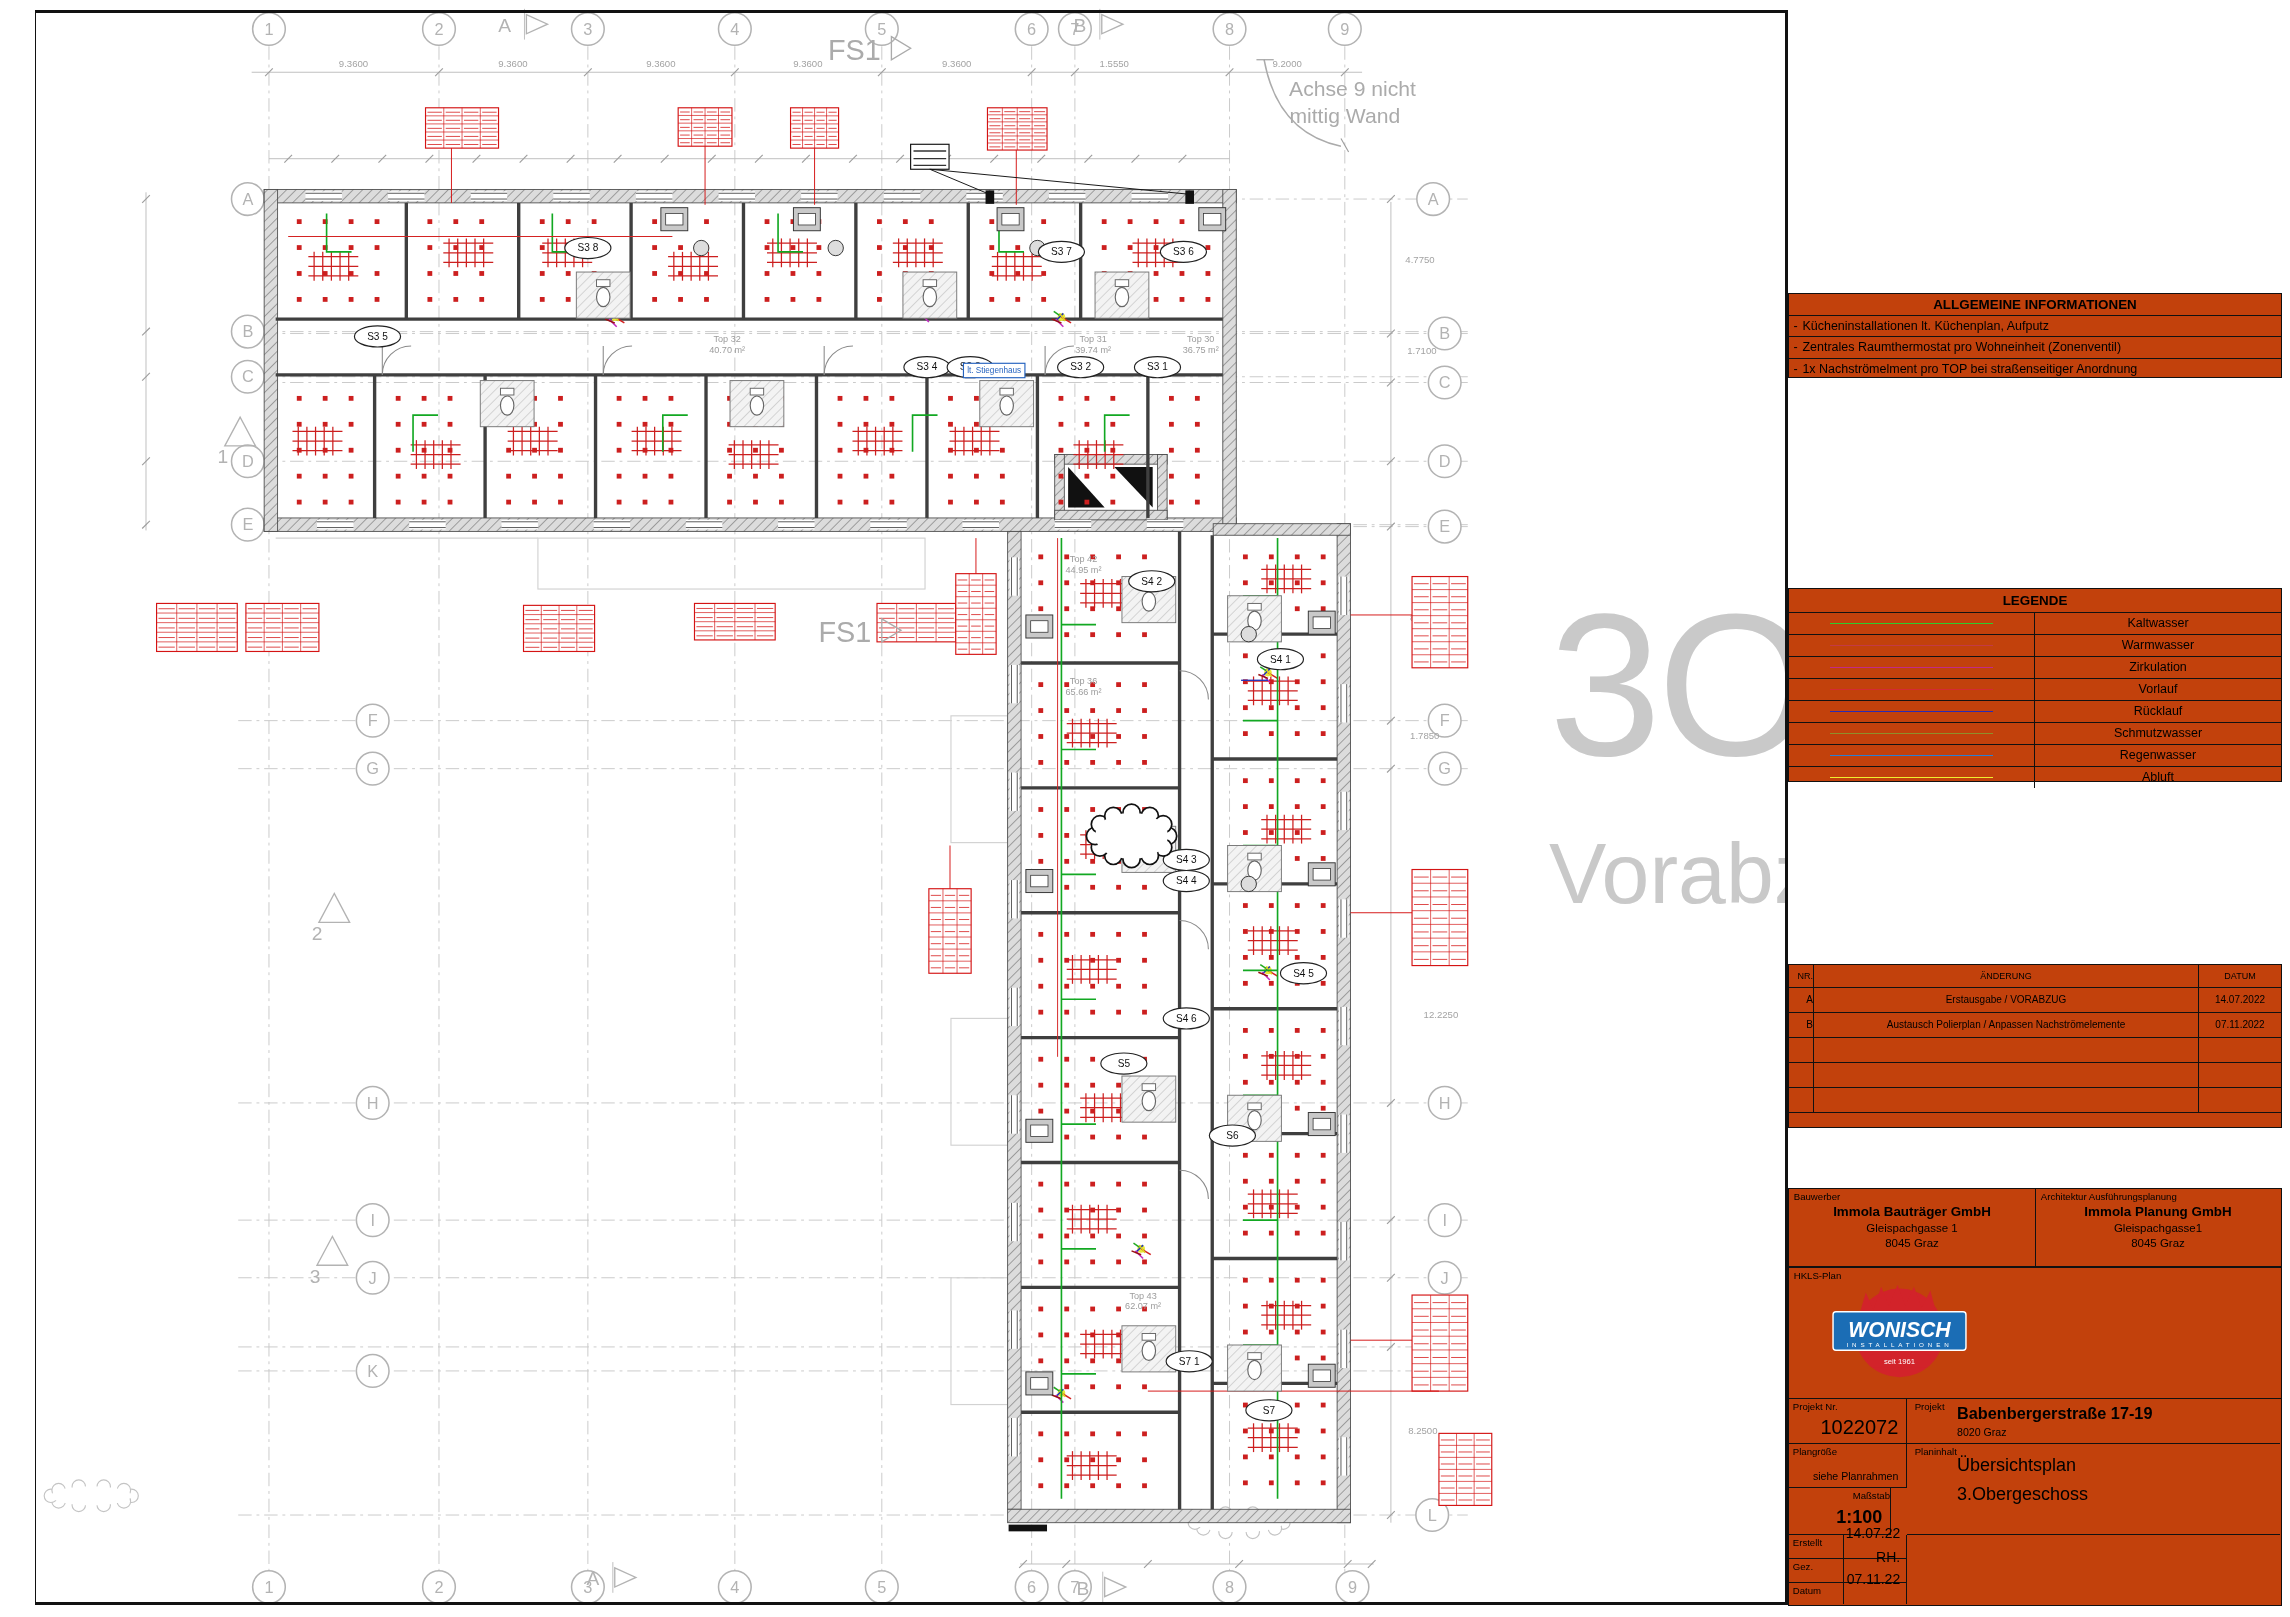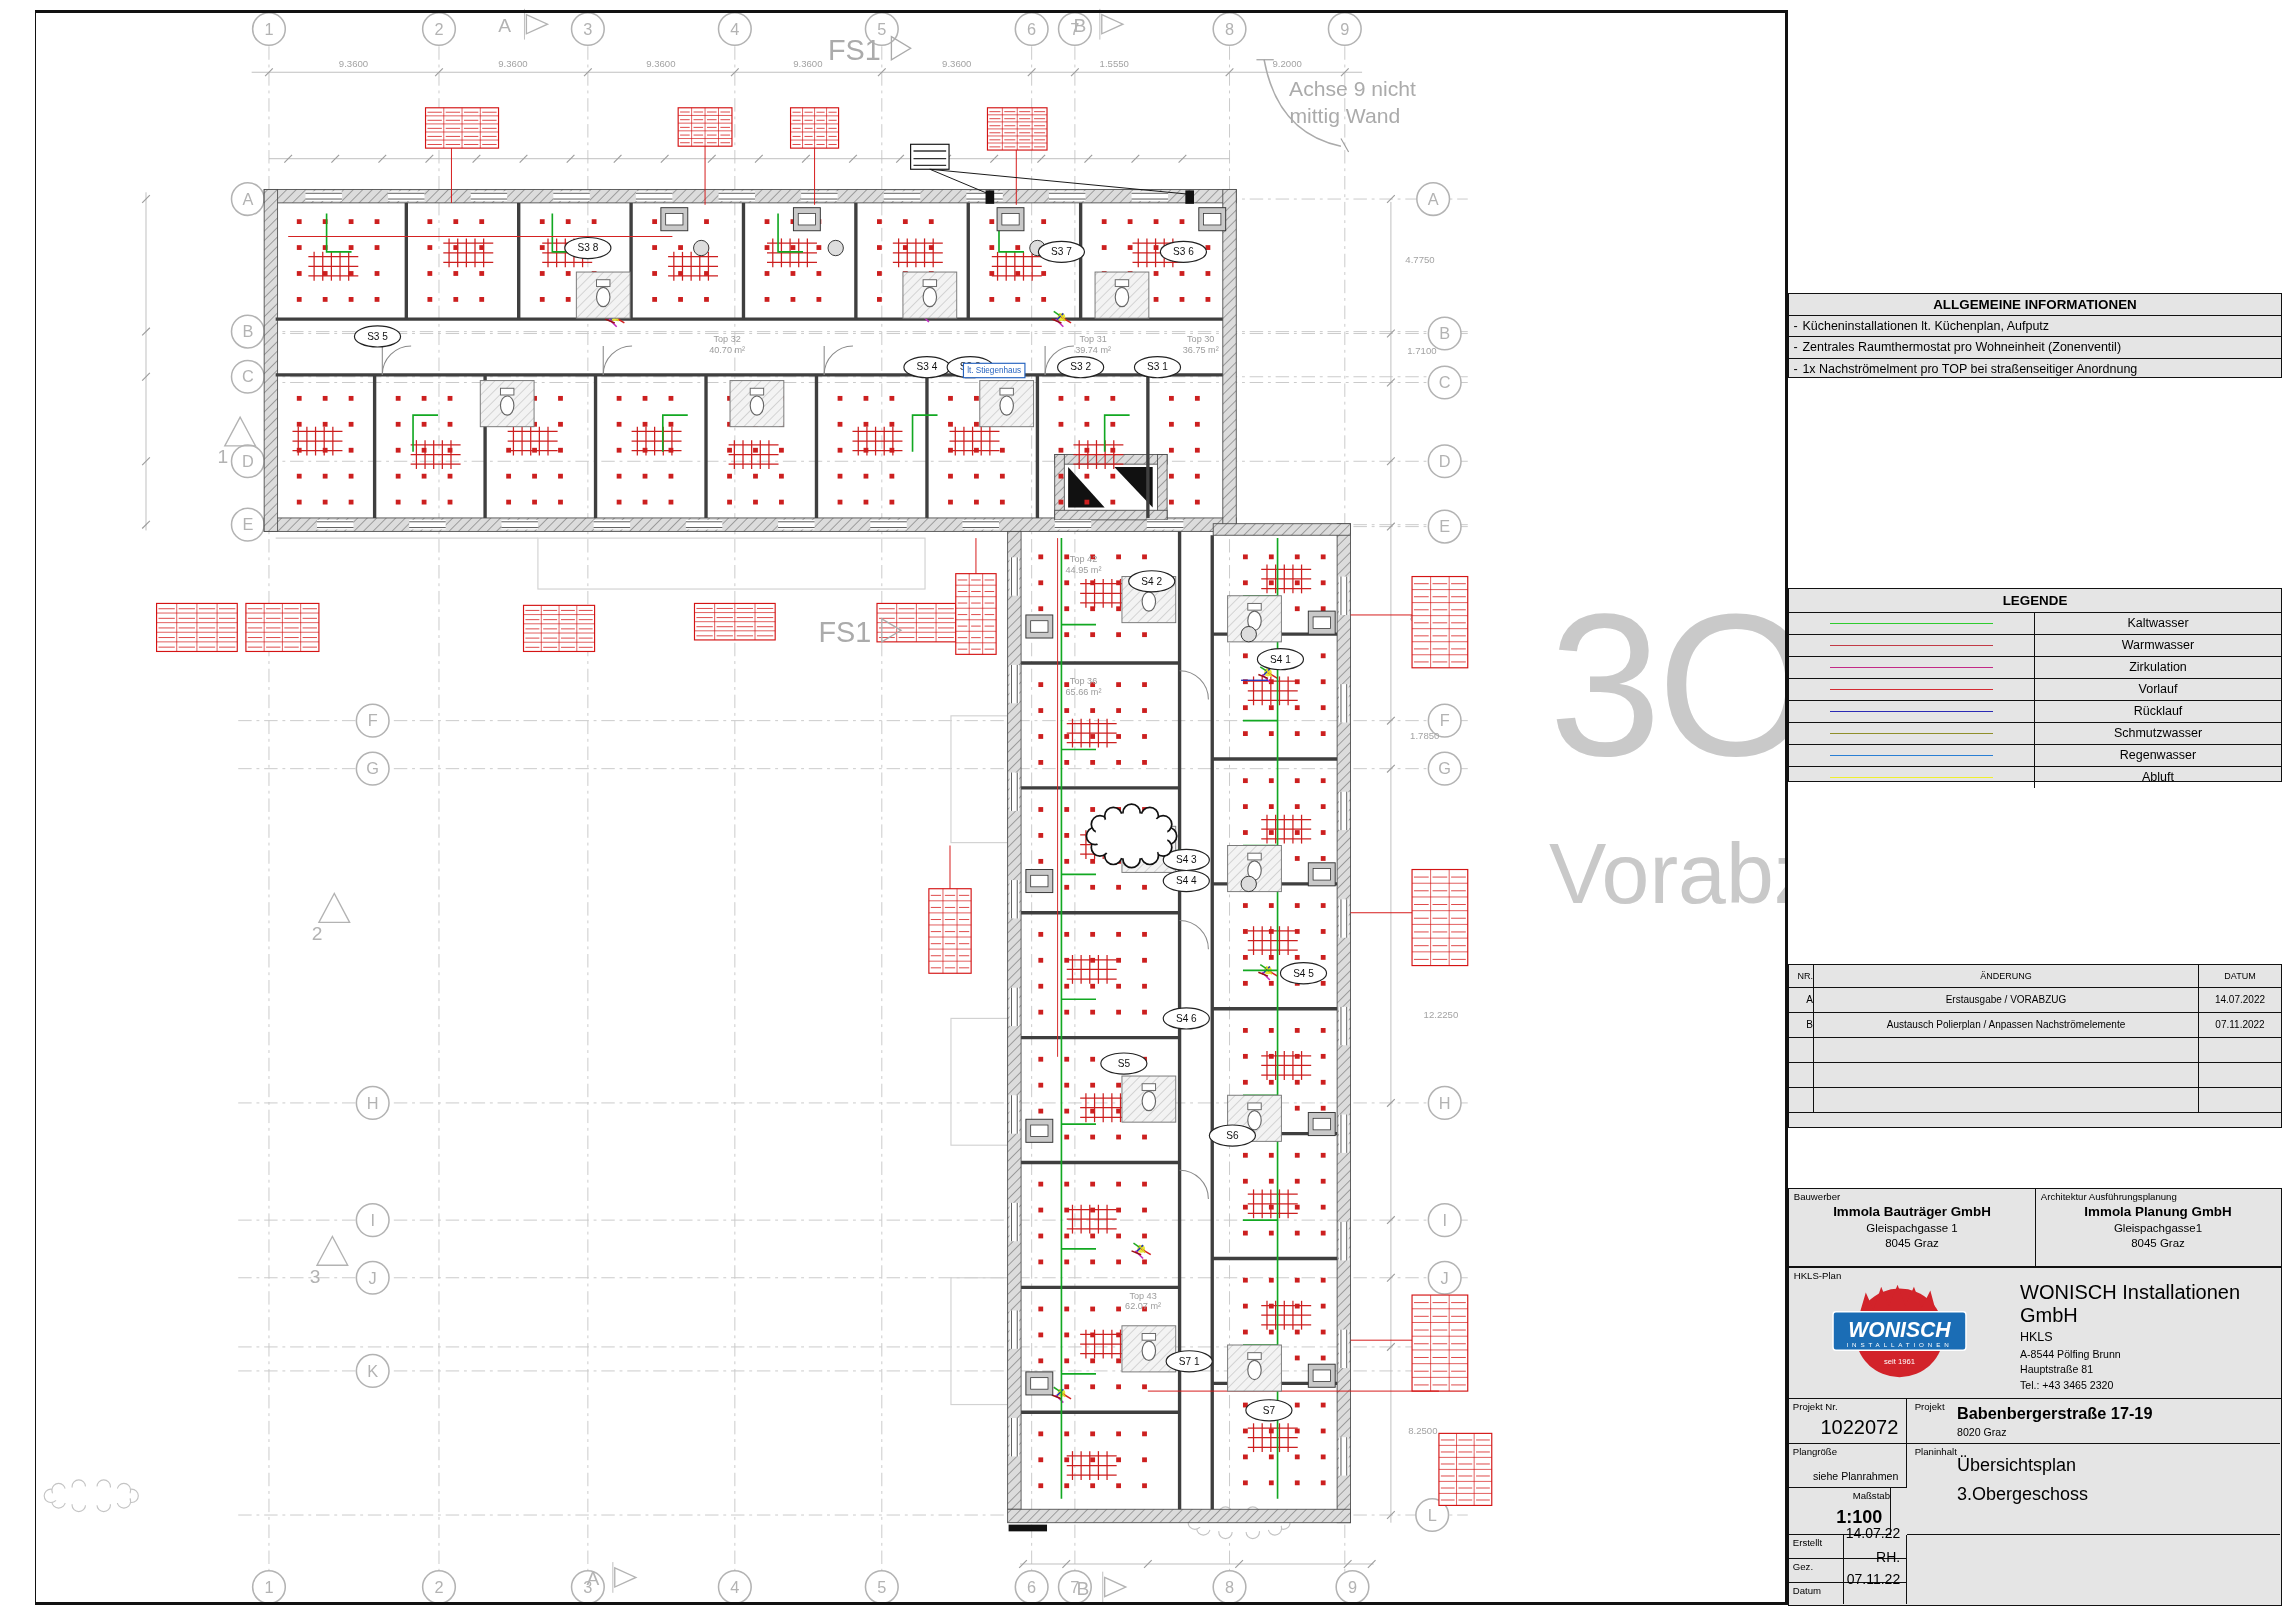--- a/index.html
+++ b/index.html
@@ -34,21 +34,21 @@
   .wm2{font-size:86px;line-height:1;margin-top:44px;}
 
   
   .frame{position:absolute;left:35px;top:9.6px;width:2250px;height:1595px;
          border:1.9px solid #111;border-top-width:3.8px;border-bottom-width:3.8px;
          box-sizing:border-box;pointer-events:none;}
 
   
   .titleblock{position:absolute;left:1785px;top:9.6px;width:501px;height:1595px;
               background:#fff;border-left:3.8px solid #111;box-sizing:border-box;}
-  .tb-box{position:absolute;left:0;width:494px;border:1.4px solid #111;box-sizing:border-box;background:#e5e5e5;}
+  .tb-box{position:absolute;left:0;width:494px;border:1.4px solid #111;box-sizing:border-box;background:#c2410c;}
   .tb-head{font-weight:bold;font-size:13.4px;text-align:center;height:21px;line-height:21px;
            border-bottom:1px solid #111;}
   .gi-row{height:20.7px;line-height:20.7px;font-size:12.5px;border-bottom:1px solid #111;
           display:flex;}
   .gi-row:last-child{border-bottom:none;}
   .gi-bullet{width:13.4px;text-align:center;flex:none;}
   .leg-head{font-weight:bold;font-size:13.4px;text-align:center;height:23px;line-height:23px;border-bottom:1px solid #111;}
   .leg-row{display:flex;height:21px;border-bottom:1px solid #111;}
   .leg-row:last-child{border-bottom:none;}
   .leg-sample{width:246px;border-right:1px solid #111;display:flex;align-items:center;justify-content:center;flex:none;box-sizing:border-box;}
@@ -2119,27 +2119,20 @@
         <svg width="183" height="108" viewBox="0 0 190 112">
           <circle cx="95" cy="58" r="46" fill="#d2232a"></circle>
           <path d="M53,40 L60,16 L68,34 L76,10 L84,30 L93,8 L101,30 L110,10 L118,32 L127,14 L134,40 Z" fill="#d2232a"></path>
           <rect x="26" y="36" width="138" height="40" rx="3" fill="#1b6db5" stroke="#fff" stroke-width="1.5"></rect>
           <text x="95" y="62" text-anchor="middle" font-size="22" font-weight="bold" font-style="italic" fill="#fff" font-family="Liberation Sans, sans-serif" id="logo-l1">WONISCH</text>
           <text x="95" y="73" text-anchor="middle" font-size="6.5" letter-spacing="4" fill="#fff" font-family="Liberation Sans, sans-serif" id="logo-l2">INSTALLATIONEN</text>
           <rect x="62" y="80" width="66" height="14" rx="7" fill="#d2232a"></rect>
           <text x="95" y="90" text-anchor="middle" font-size="8" fill="#fff" font-family="Liberation Sans, sans-serif" id="logo-l3">seit 1961</text>
         </svg>
       </div>
-      <div style="position:absolute;left:231px;top:13.4px;">
-        <div class="hkls-company">WONISCH Installationen GmbH</div>
-        <div class="hkls-dept">HKLS</div>
-        <div class="hkls-line">A-8544 Pölfing Brunn</div>
-        <div class="hkls-line">Hauptstraße 81</div>
-        <div class="hkls-line">Tel.: +43 3465 2320</div>
-      </div>
     </div>
 
     <div class="tb-box" style="top:1388px;height:208px;">
 
       <div class="pcell" style="left:0;top:0;width:118px;height:45px;border-right:1px solid #111;border-bottom:1px solid #111;">
         <div class="cell-label">Projekt Nr.</div>
         <div class="val-big">1022072</div>
       </div>
       <div class="pcell" style="left:0;top:45px;width:118px;height:44px;border-right:1px solid #111;border-bottom:1px solid #111;">
         <div class="cell-label">Plangröße</div>

